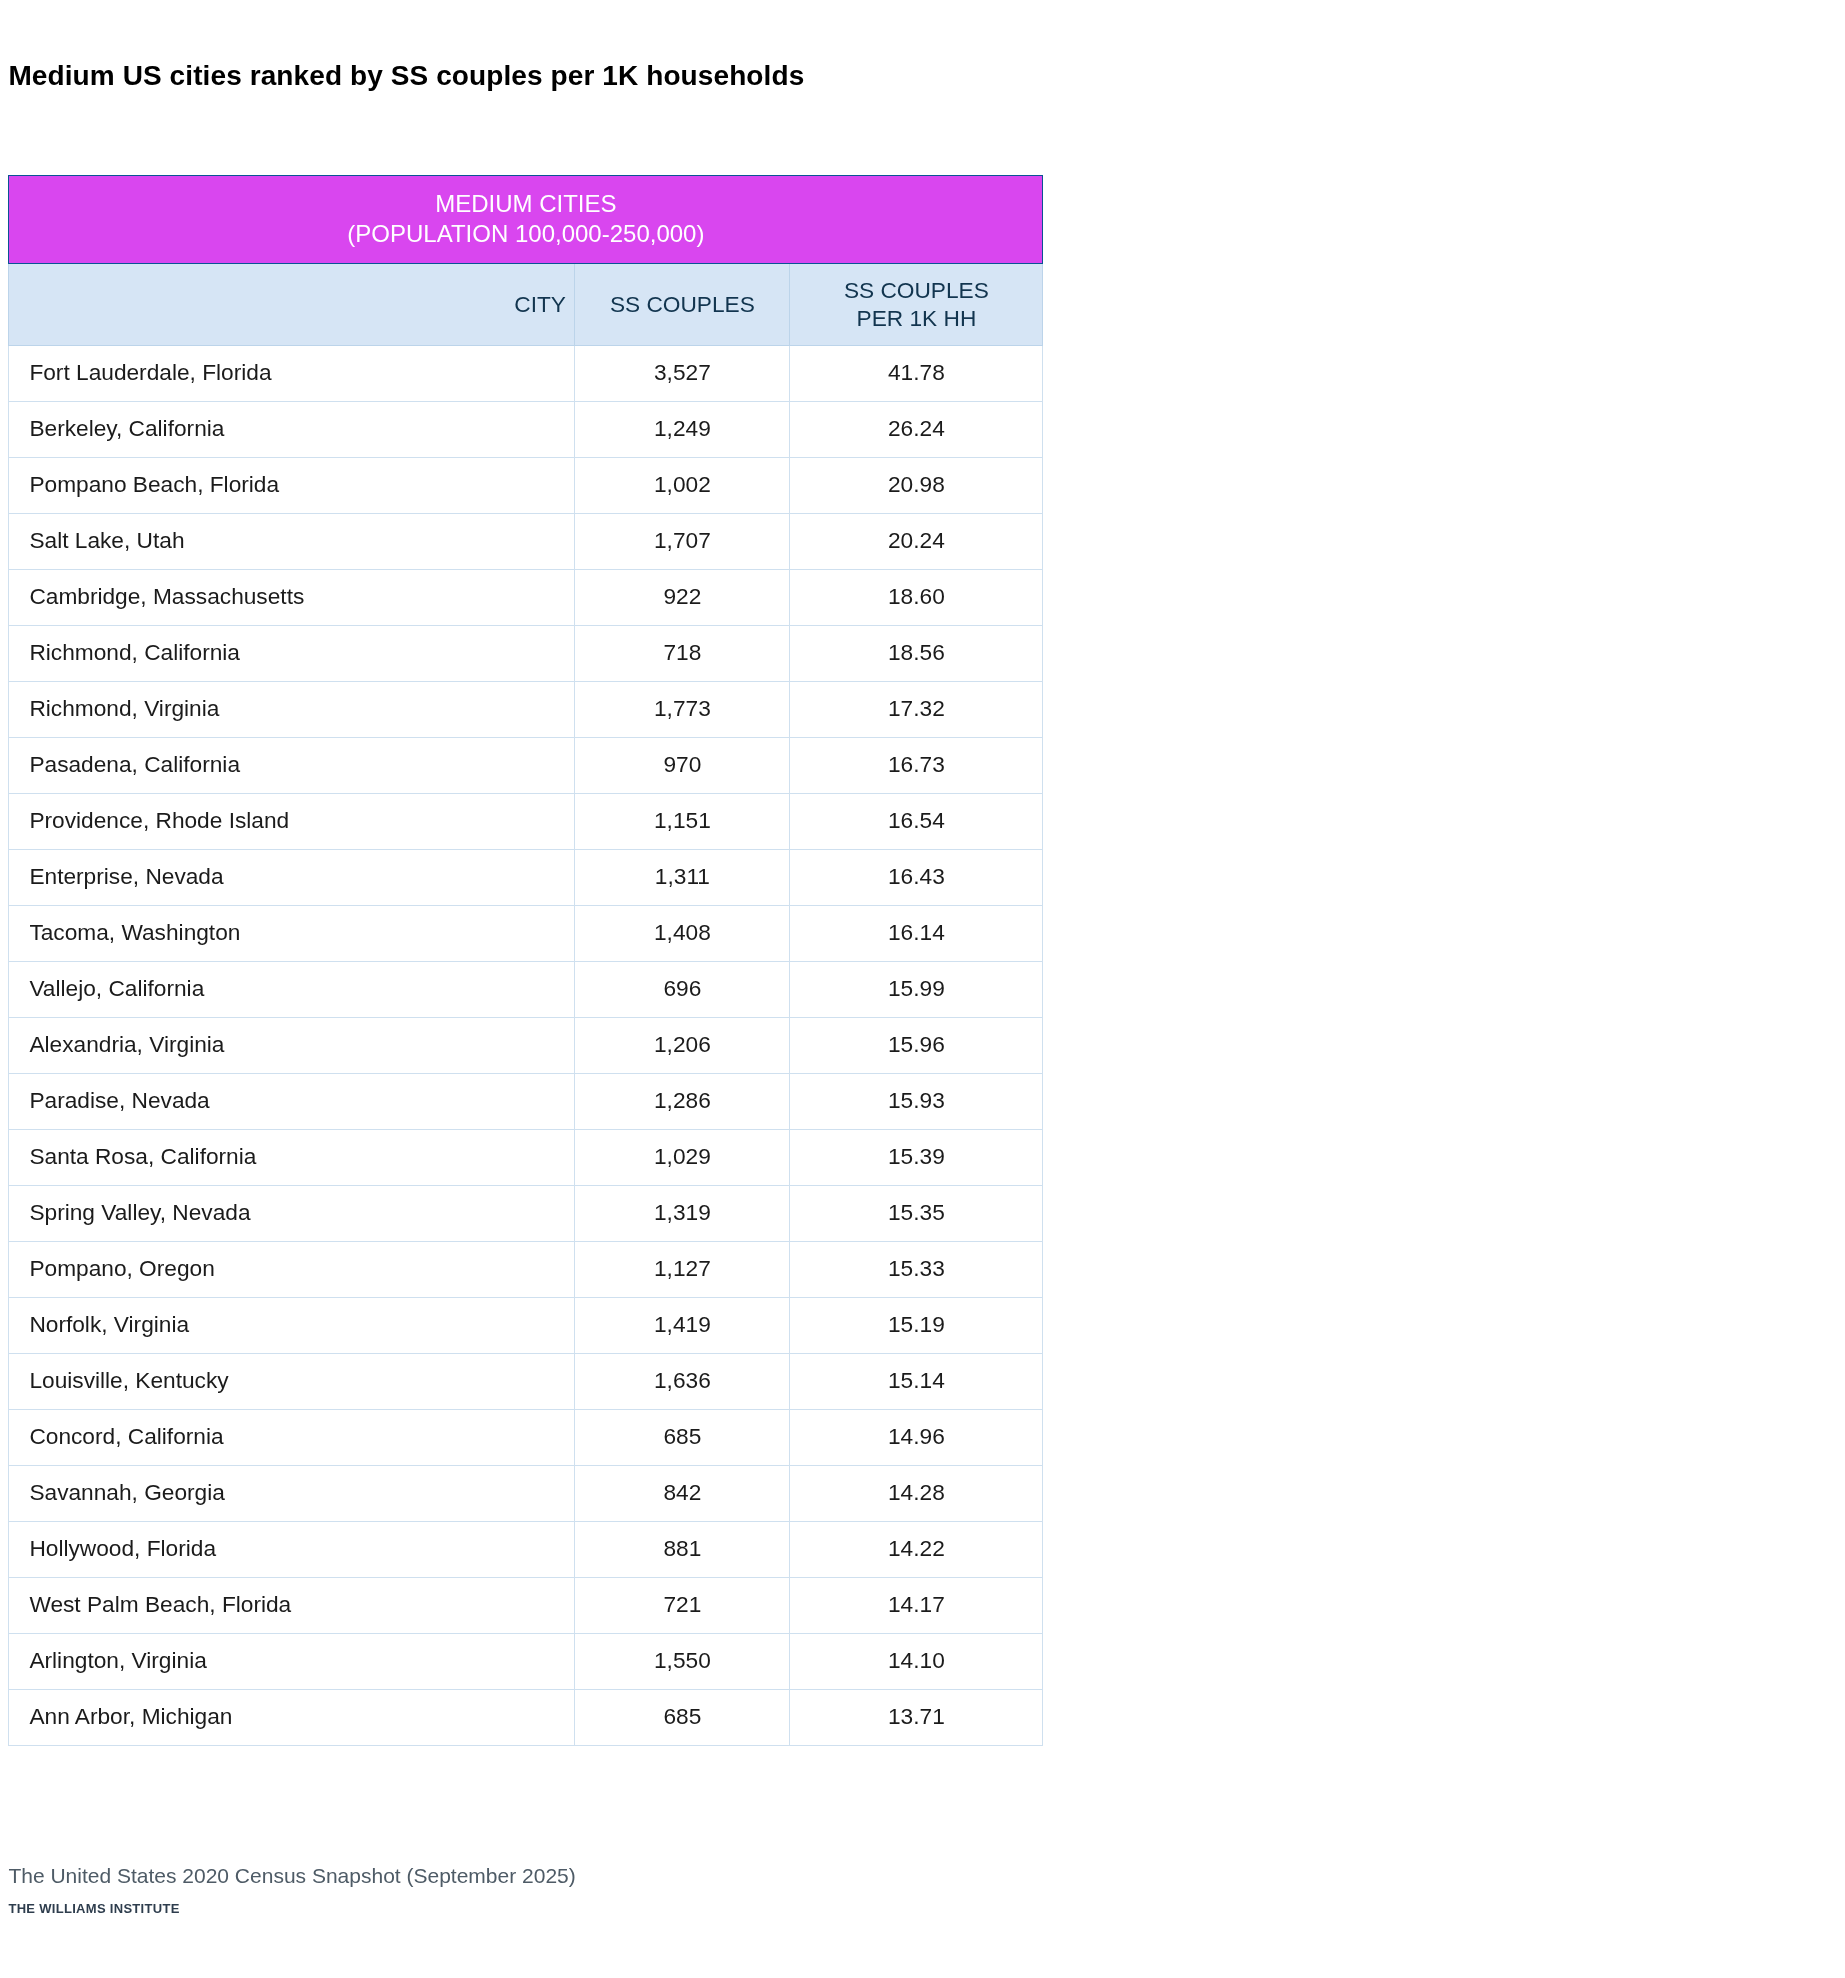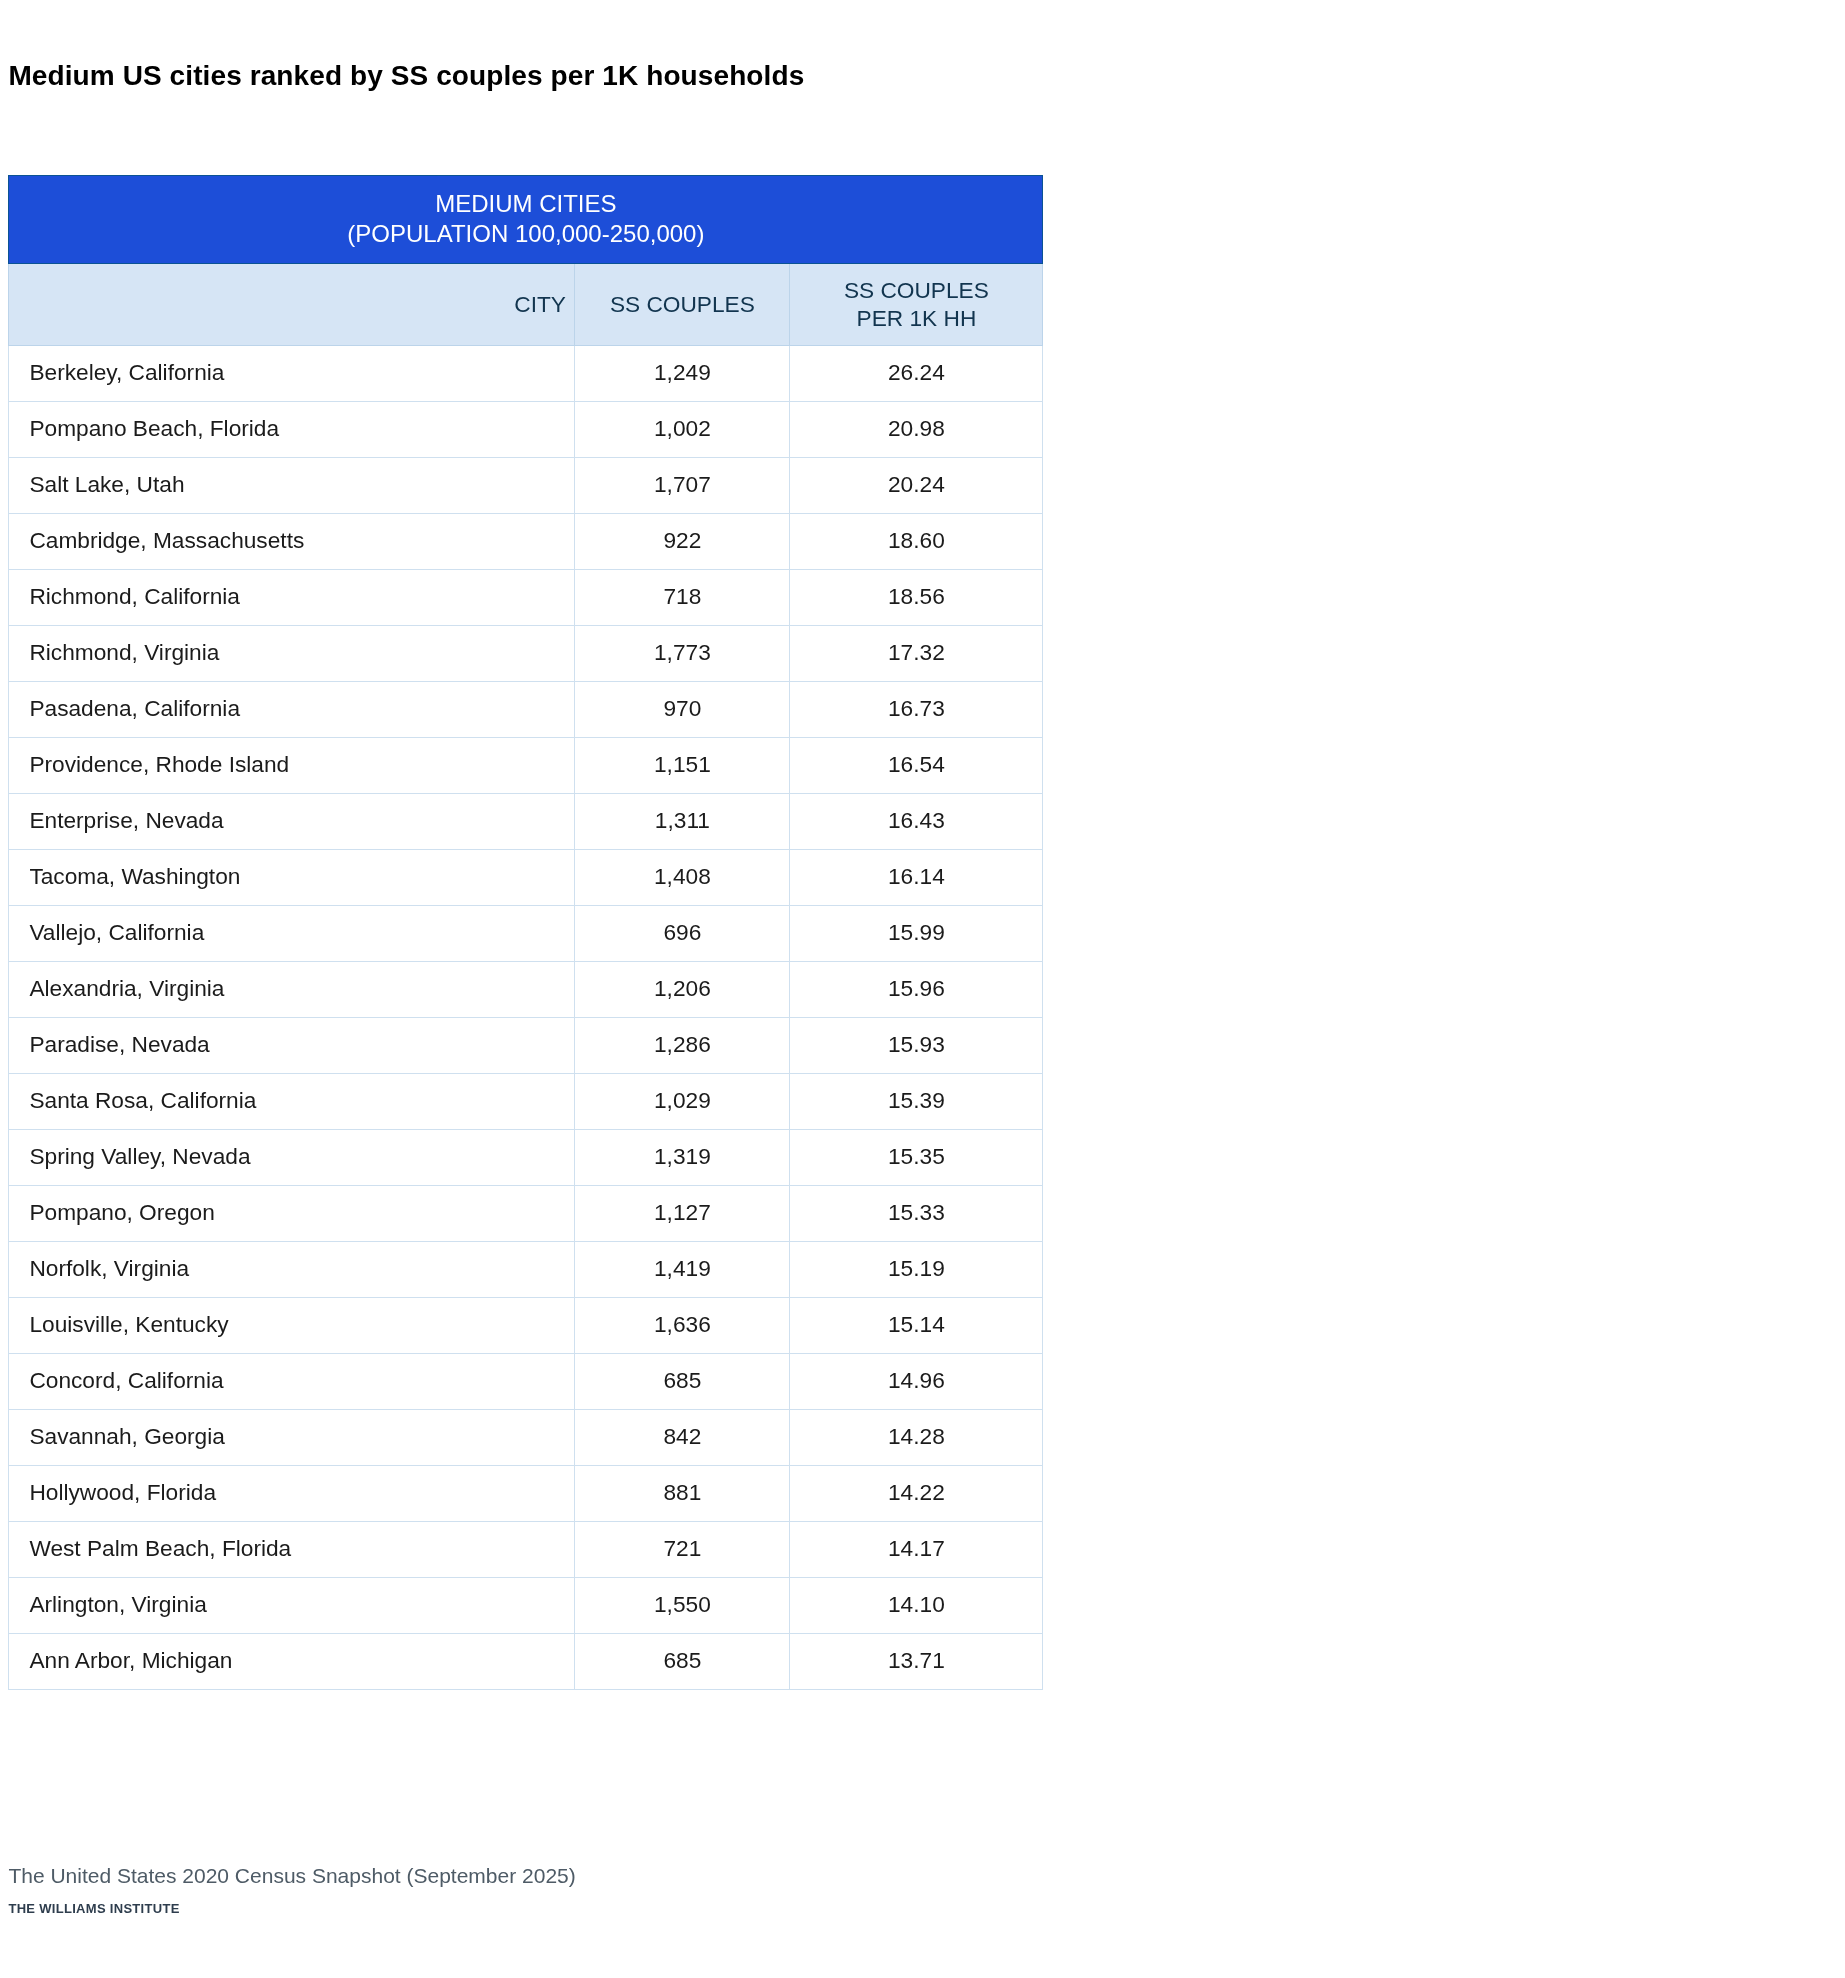--- a/index.html
+++ b/index.html
@@ -36,21 +36,21 @@
   table.data {
     border-collapse: collapse;
     width: 1034px;
     table-layout: fixed;
   }
   table.data col.c1 { width: 566px; }
   table.data col.c2 { width: 215px; }
   table.data col.c3 { width: 253px; }
 
   .banner-cell {
-    background: #1d4ed8;
+    background: #d946ef;
     color: #ffffff;
     text-align: center;
     font-size: 24px;
     line-height: 1.23;
     padding: 13.4px 6.7px 15px 6.7px;
     border: 0.8px solid #0b5394;
     font-weight: normal;
   }
   .banner-line2 { display: block; text-align: center; }
 
@@ -130,20 +130,25 @@
           <th class="sub left">CITY</th>
           <th class="sub center">SS COUPLES</th>
           <th class="sub center">
             <span>SS COUPLES</span><br>
             <span>PER 1K HH</span>
           </th>
         </tr>
       </thead>
       <tbody id="table-body">
           <tr>
+            <td class="city">Fort Lauderdale, Florida</td>
+            <td class="num">3,527</td>
+            <td class="num">41.78</td>
+          </tr>
+          <tr>
             <td class="city">Berkeley, California</td>
             <td class="num">1,249</td>
             <td class="num">26.24</td>
           </tr>
           <tr>
             <td class="city">Pompano Beach, Florida</td>
             <td class="num">1,002</td>
             <td class="num">20.98</td>
           </tr>
           <tr>

